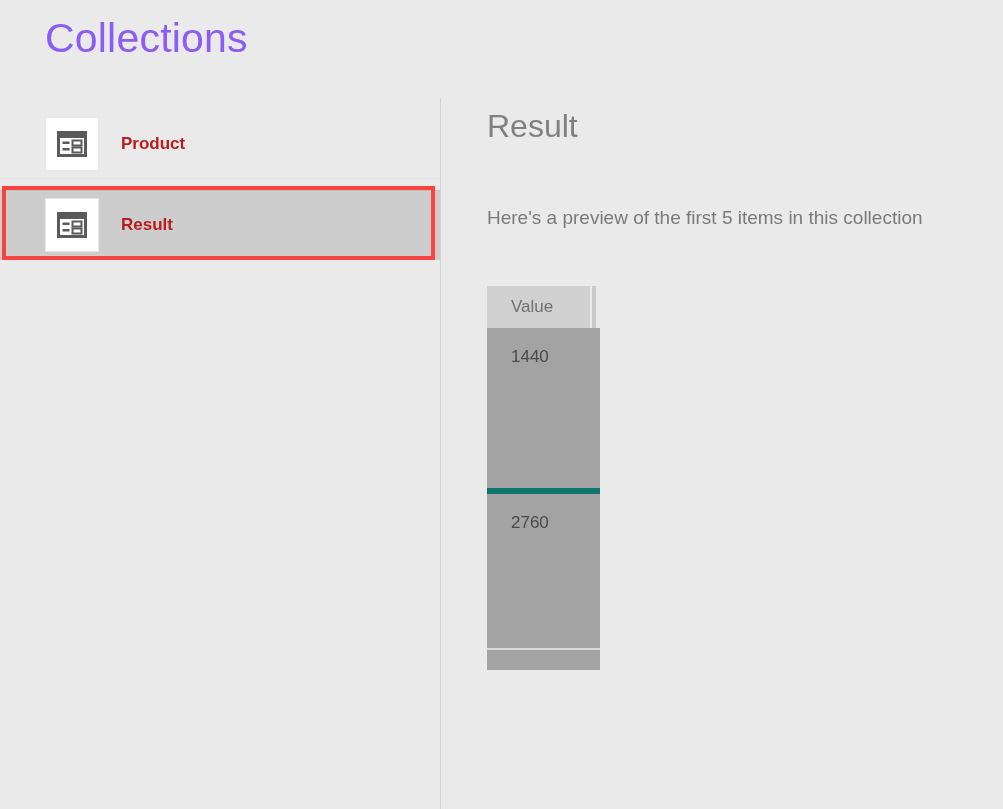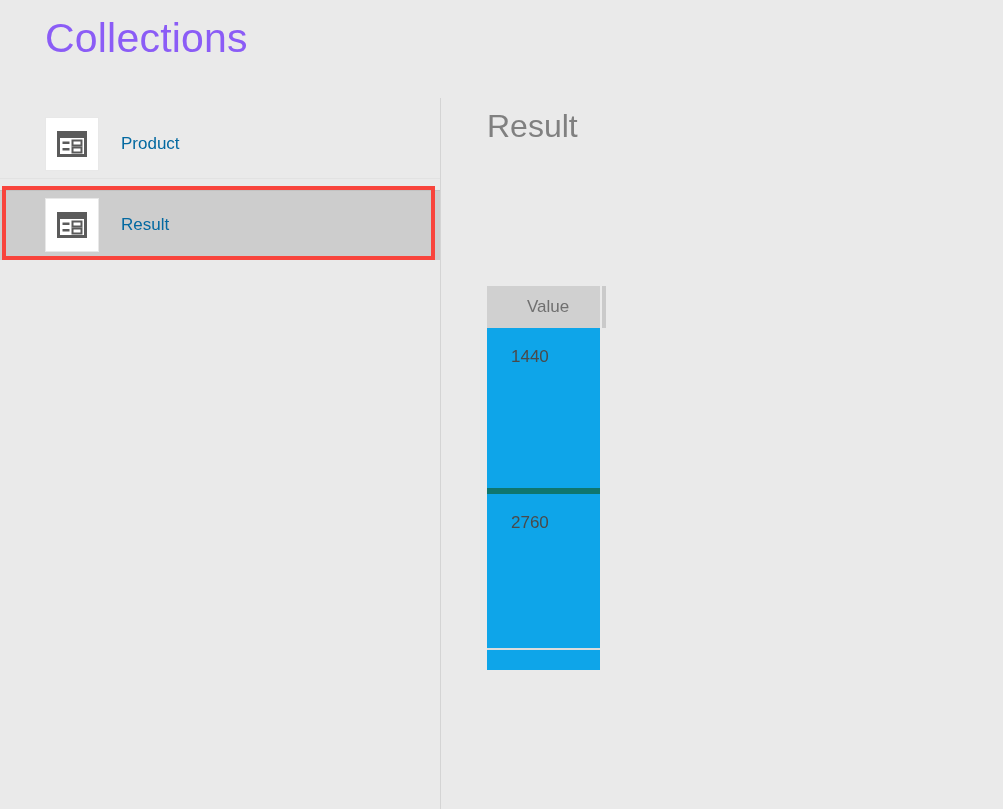--- a/index.html
+++ b/index.html
@@ -74,22 +74,22 @@
     display: flex;
     align-items: center;
     justify-content: center;
     flex: none;
     border: 1px solid #e8e8e8;
     box-sizing: border-box;
   }
   .item-label {
     margin-left: 22px;
     font-size: 17px;
-    font-weight: 400;
-    color: #0369a1;
+    font-weight: 700;
+    color: #b91c1c;
     white-space: nowrap;
   }
 
   
   #selection-highlight {
     position: absolute;
     left: 2px;
     top: 186px;
     width: 433px;
     height: 74px;
@@ -142,44 +142,44 @@
     position: absolute;
     left: 46px;
     top: 190px;
     width: 162px;
   }
   #table-header-row {
     display: flex;
     height: 42px;
   }
   .table-header-cell {
-    width: 113px;
+    width: 103px;
     background: #d0d0d0;
     display: flex;
     align-items: center;
     box-sizing: border-box;
-    padding-left: 40px;
+    padding-left: 24px;
     font-size: 17px;
     color: #707070;
   }
   #header-gap {
     width: 2px;
     background: #eaeaea;
   }
   #header-resize-handle {
     width: 4px;
     background: #cacaca;
   }
   #table-body {
     width: 113px;
     background: #ffffff;
   }
   .table-row {
     height: 160px;
-    background: #0ea5e9;
+    background: #a3a3a3;
     position: relative;
     box-sizing: border-box;
   }
   .table-row + .table-row {
     border-top: 6px solid #0f766e;
   }
   .table-row .cell-value {
     position: absolute;
     left: 24px;
     top: 19px;
@@ -229,20 +229,21 @@
 
 </div>
 
 <div id="selection-highlight"></div>
 <div id="pane-divider"></div>
 
 <div id="right-pane">
 
   <div id="detail-title">Result</div>
 
+  <div id="preview-note">Here's a preview of the first 5 items in this collection</div>
 
 
   <div id="preview-table">
 
     <div id="table-header-row">
       <div class="table-header-cell">Value</div>
       <div id="header-gap"></div>
       <div id="header-resize-handle"></div>
     </div>
 

